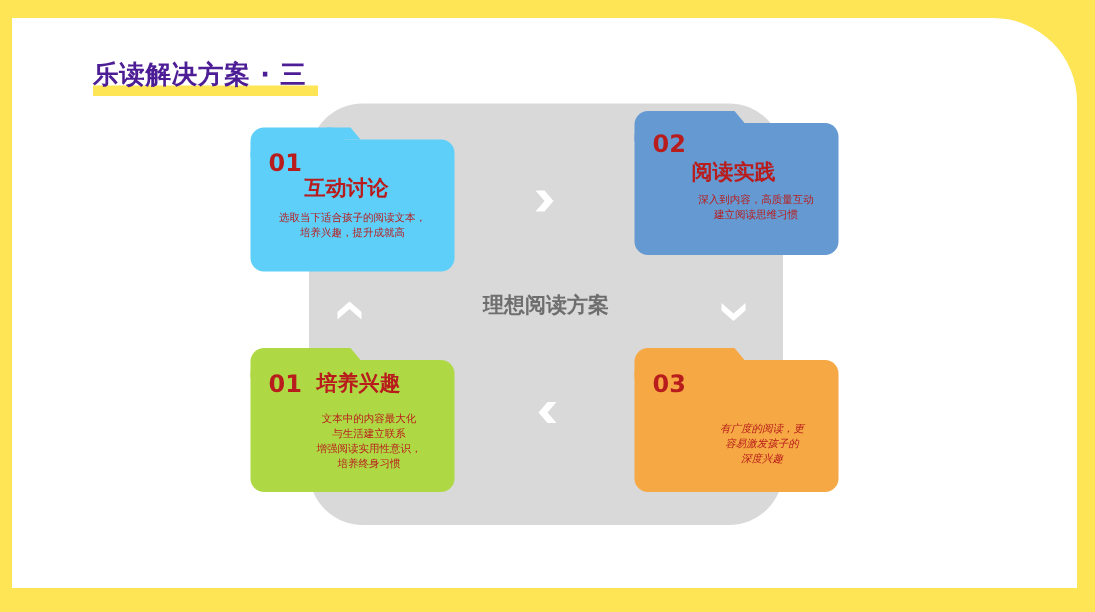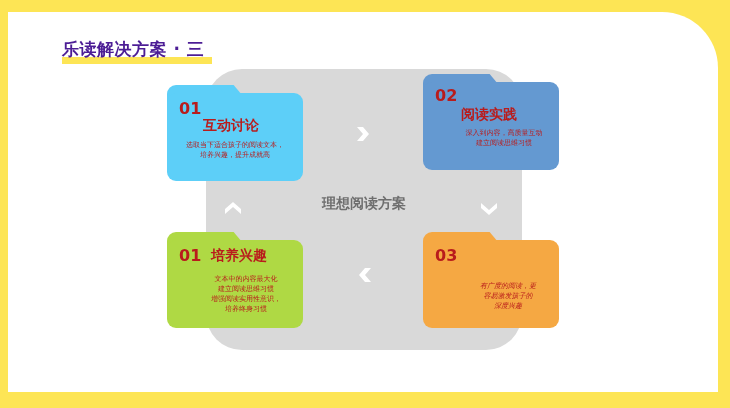--- a/index.html
+++ b/index.html
@@ -68,21 +68,21 @@
   </div>
 </div>
 
 <div class="card" style="left:167px;top:232px;">
   <div class="tab" style="background:#afd944;"></div>
   <div class="body" style="background:#afd944;"></div>
   <div class="inner">
     <div class="num" style="left:12px;top:14px;">01</div>
     <div class="head" style="left:44px;top:15px;">培养兴趣</div>
     <div class="desc" style="left:24px;top:42px;width:110px;">文本中的内容最大化
-建立阅读思维习惯
+与生活建立联系
 增强阅读实用性意识，
 培养终身习惯</div>
   </div>
 </div>
 
 <div class="arrow" style="left:356px;top:126px;">
   <svg width="14" height="16" viewBox="0 0 14 16">
       <path d="M1 1 L7 1 L13 8 L7 15 L1 15 L7 8 Z" fill="#ffffff"></path>
     </svg>
 </div>

